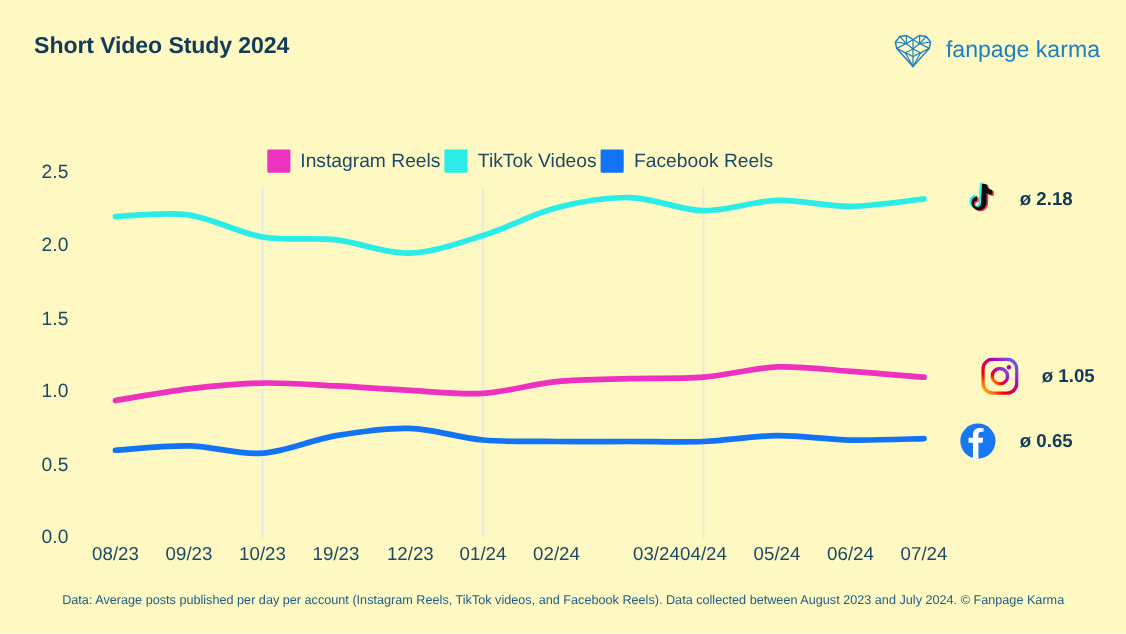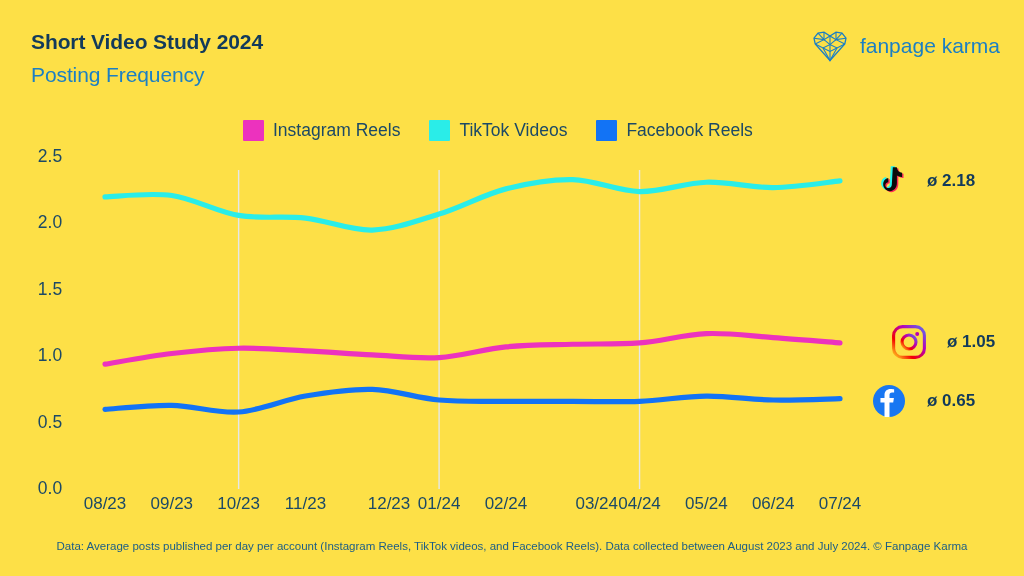--- a/index.html
+++ b/index.html
@@ -6,21 +6,21 @@
   html, body {
     margin: 0; padding: 0;
     width: 1024px; height: 576px;
     background: #ffffff;
     font-family: "Liberation Sans", sans-serif;
     overflow: hidden;
   }
   #page {
     position: relative;
     width: 1024px; height: 576px;
-    background: #fde047;
+    background: #fef9c3;
   }
 
   
   #header { position: absolute; left: 0; top: 0; width: 1024px; height: 100px; }
   #title {
     position: absolute; left: 31px; top: 30px;
     font-size: 21px; font-weight: bold; color: #123A5B;
     letter-spacing: -0.1px; white-space: nowrap;
   }
   #subtitle {
@@ -29,22 +29,22 @@
     letter-spacing: -0.1px; white-space: nowrap;
   }
   #brand {
     position: absolute; right: 24px; top: 30px;
     display: flex; align-items: center; gap: 12px;
   }
   #brand-name { font-size: 21px; color: #1B7FC4; white-space: nowrap; }
 
   
   #legend {
-    position: absolute; left: 243px; top: 120px;
-    display: flex; align-items: center; gap: 29px; text-align: right;
+    position: absolute; left: 243px; top: 136px;
+    display: flex; align-items: center; gap: 4px; text-align: right;
   }
   .legend-item { display: flex; align-items: center; gap: 9px; }
   .legend-swatch { width: 21px; height: 21px; border-radius: 1px; display: block; }
   .legend-label { font-size: 17.5px; color: #1C4966; white-space: nowrap; }
 
   
   #plot { position: absolute; left: 0; top: 0; width: 1024px; height: 576px; }
   #plot svg { position: absolute; left: 0; top: 0; }
 
   .ylabel {
@@ -71,21 +71,20 @@
     font-size: 11.5px; color: #1C5D86; white-space: nowrap;
   }
 </style>
 </head>
 <body>
 
 <div id="page">
 
   <div id="header">
     <div id="title">Short Video Study 2024</div>
-    <div id="subtitle">Posting Frequency</div>
 
     <div id="brand">
       <svg width="36" height="32" viewBox="0 0 36 32">
         <g fill="none" stroke="#1B7FC4" stroke-width="1.1">
           <path d="M18 30.5 L3.2 14.0 L2.0 8.2 L6.0 3.2 L12.0 2.2 L18 6.0 L24 2.2 L30 3.2 L34 8.2 L32.8 14.0 Z" stroke-width="1.3"></path>
           <path d="M2.0 8.2 L12.0 9.6 L18 6.0 L24 9.6 L34 8.2"></path>
           <path d="M12.0 2.2 L12.0 9.6 L6.0 3.2"></path>
           <path d="M24 2.2 L24 9.6 L30 3.2"></path>
           <path d="M3.2 14.0 L12.0 9.6 L18 14.6 L24 9.6 L32.8 14.0"></path>
           <path d="M18 6.0 L18 14.6"></path>
@@ -132,22 +131,22 @@
         <div class="ylabel" style="left: 27px; top: 411.6px;">0.5</div>
         <div class="ylabel" style="left: 27px; top: 345.2px;">1.0</div>
         <div class="ylabel" style="left: 27px; top: 278.8px;">1.5</div>
         <div class="ylabel" style="left: 27px; top: 212.4px;">2.0</div>
         <div class="ylabel" style="left: 27px; top: 146px;">2.5</div>
       </div>
     <div id="xlabels">
         <div class="xlabel" style="left: 60px;">08/23</div>
         <div class="xlabel" style="left: 126.818px;">09/23</div>
         <div class="xlabel" style="left: 193.636px;">10/23</div>
-        <div class="xlabel" style="left: 260.455px;">11/23</div>
-        <div class="xlabel" style="left: 344px;">12/23</div>
+        <div class="xlabel" style="left: 260.455px;">19/23</div>
+        <div class="xlabel" style="left: 328px;">12/23</div>
         <div class="xlabel" style="left: 394.091px;">01/24</div>
         <div class="xlabel" style="left: 460.909px;">02/24</div>
         <div class="xlabel" style="left: 528px; text-align: right;">03/24</div>
         <div class="xlabel" style="left: 594.545px;">04/24</div>
         <div class="xlabel" style="left: 661.364px;">05/24</div>
         <div class="xlabel" style="left: 728.182px;">06/24</div>
         <div class="xlabel" style="left: 795px;">07/24</div>
       </div>
   </div>
 

